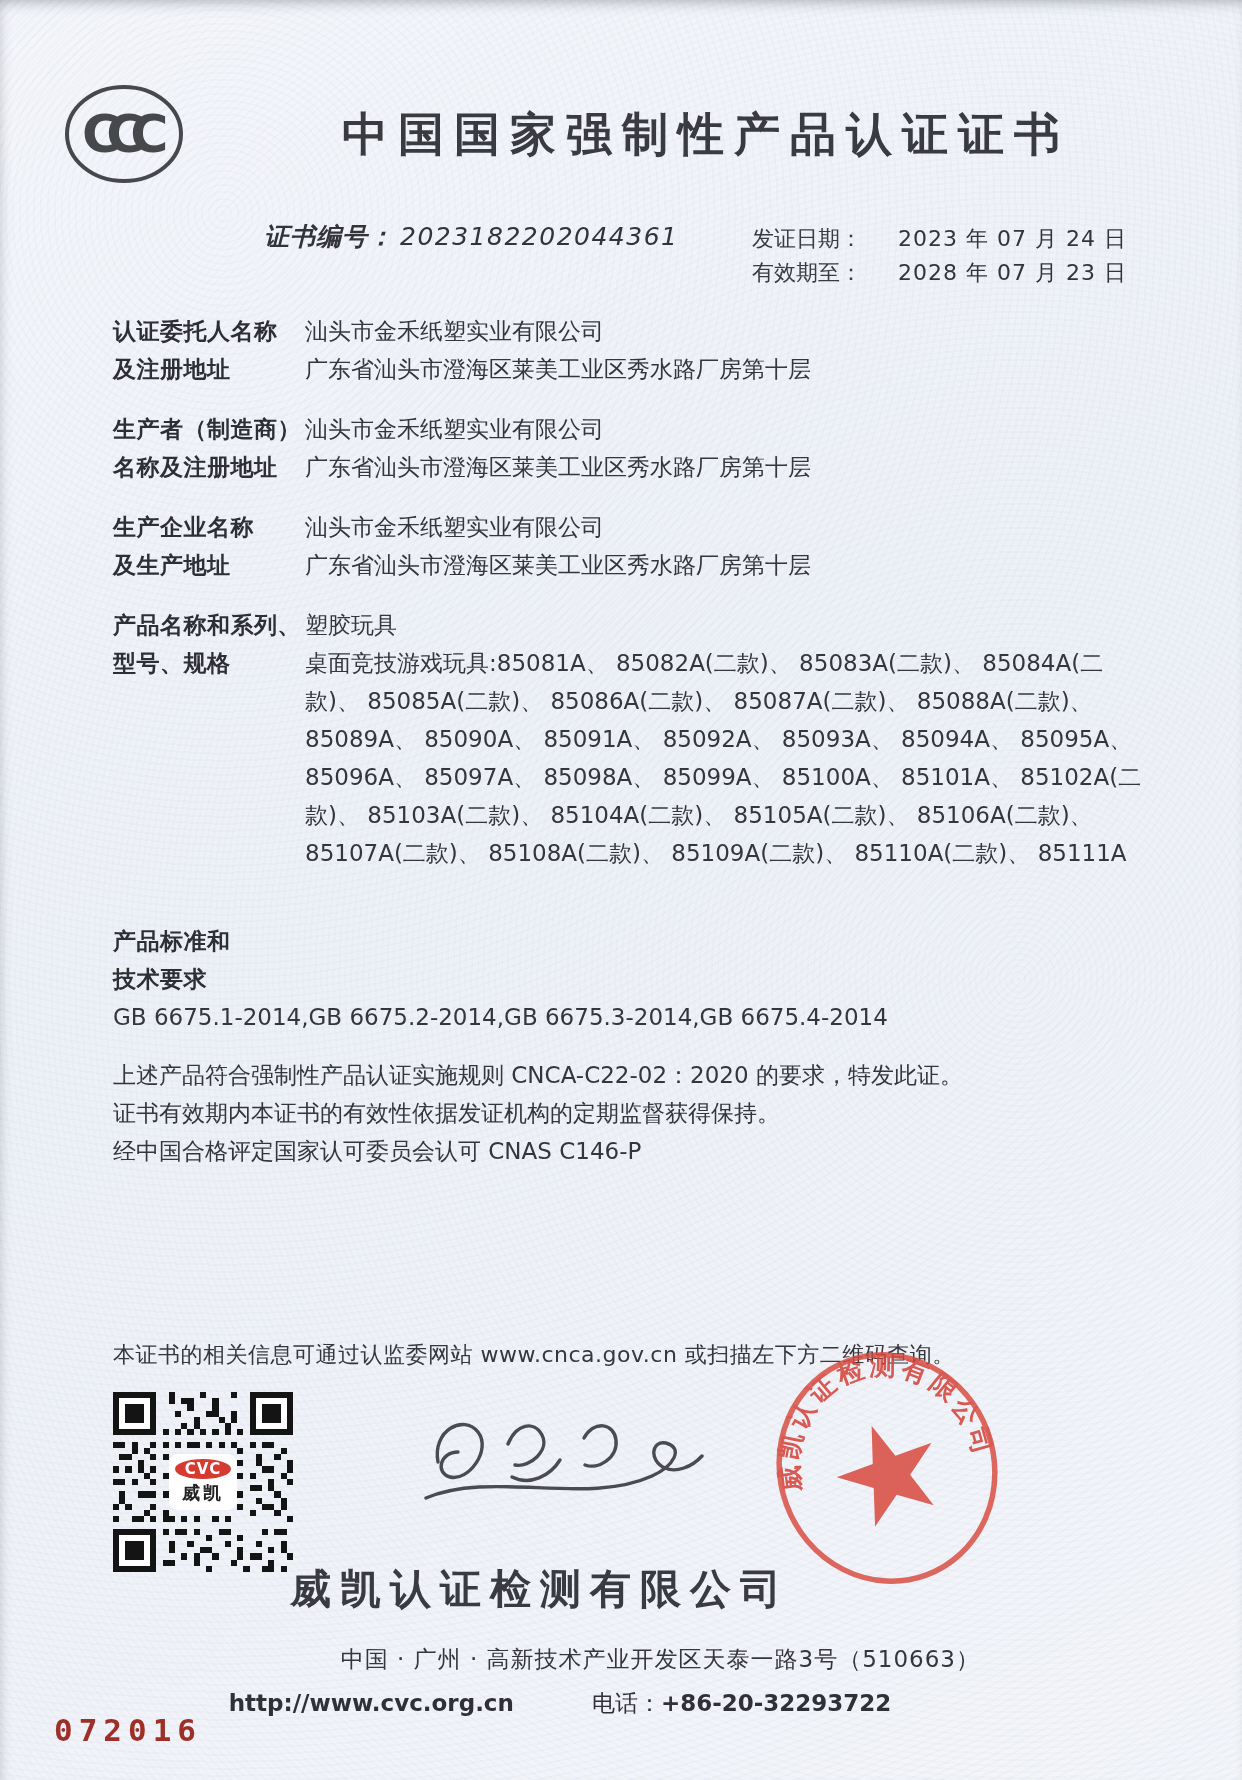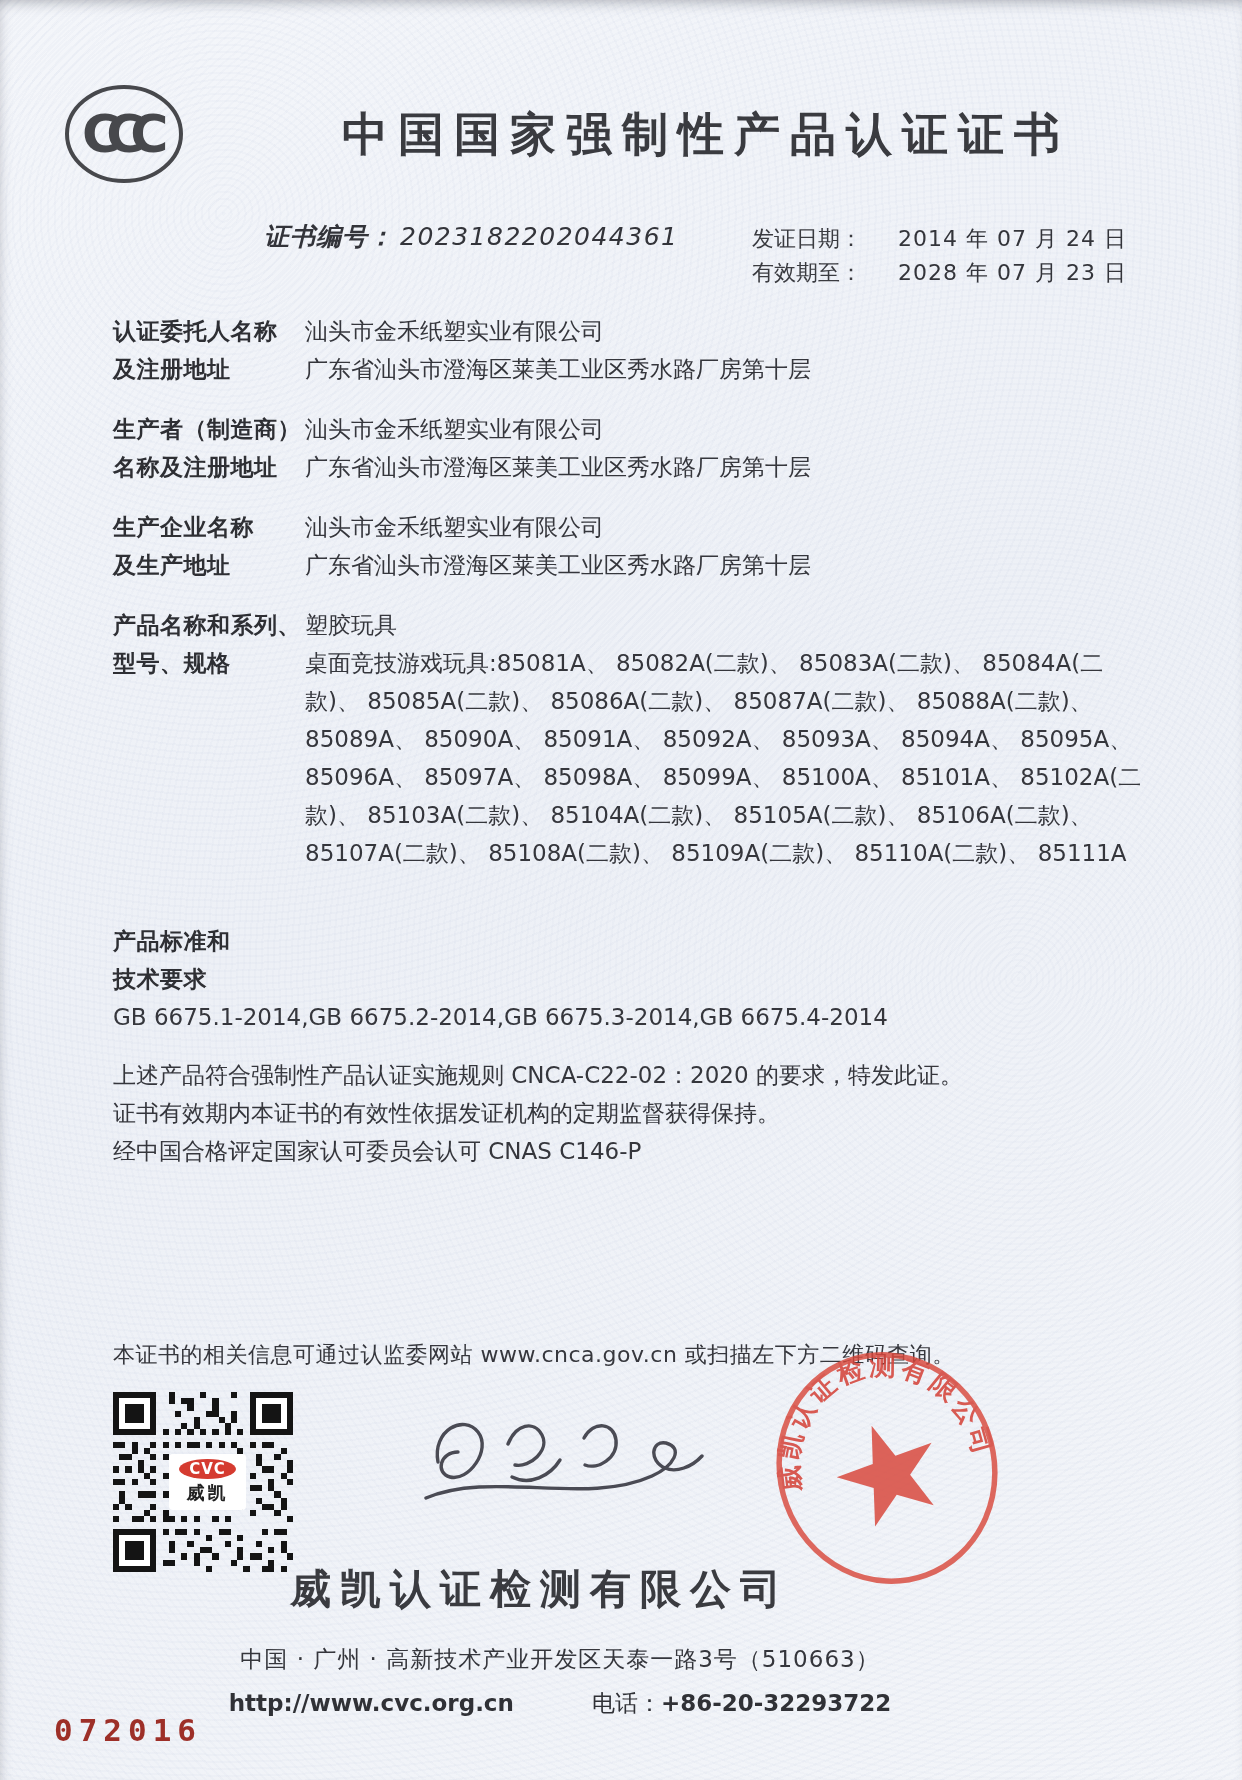--- a/index.html
+++ b/index.html
@@ -38,33 +38,33 @@
   .flabel{width:192px;font-weight:700;color:#2e2f34;flex:none;letter-spacing:0.5px;}
   .fvalue{flex:1;color:#35363c;}
   .fvalue .models{display:block;}
   
   .statements{position:absolute;top:1056px;left:113px;right:100px;font-size:23px;line-height:38px;color:#35363c;}
   
   .infoline{position:absolute;top:1340px;left:113px;font-size:22px;color:#36373d;letter-spacing:0.5px;}
   .qr-wrap{position:absolute;top:1392px;left:113px;width:180px;height:180px;}
   .qr-wrap svg{display:block;}
   .qr-logo{
-    position:absolute;left:56px;top:62px;width:77px;height:56px;background:#fff;
-    border-radius:4px;display:flex;flex-direction:column;align-items:center;justify-content:center;
+    position:absolute;left:56px;top:62px;width:68px;height:56px;background:#fff;
+    border-radius:9px;display:flex;flex-direction:column;align-items:center;justify-content:center;
   }
   .qr-logo .cvc{
     font-size:15px;font-weight:700;color:#fff;background:#d53b30;border-radius:50%;
     padding:2px 10px;line-height:16px;letter-spacing:1px;
   }
   .qr-logo .wk{font-size:18px;font-weight:700;color:#222;letter-spacing:3px;margin-top:2px;}
   .signature{position:absolute;top:1382px;left:408px;width:310px;height:170px;}
   .seal{position:absolute;top:1338px;left:762px;width:250px;height:260px;opacity:0.88;}
   .company{position:absolute;top:1562px;left:190px;width:700px;text-align:center;
     font-size:41px;font-weight:700;letter-spacing:9px;color:#3a3b40;}
-  .address{position:absolute;top:1644px;left:140px;width:840px;text-align:center;
+  .address{position:absolute;top:1644px;left:140px;width:840px;text-align:right;
     font-size:23px;color:#35363c;letter-spacing:1px;}
   .urlline{position:absolute;top:1688px;left:140px;width:840px;text-align:center;font-size:23px;font-weight:700;color:#303136;}
   .urlline .phone{margin-left:70px;font-weight:700;}
   .urlline .phlbl{font-weight:500;}
   .serial{position:absolute;top:1712px;left:54px;
     font-family:"DejaVu Sans Mono","Liberation Mono",monospace;
     font-size:31px;font-weight:600;color:#9d2f28;letter-spacing:6px;}
 </style>
 </head>
 <body>
@@ -81,21 +81,21 @@
     <div class="doc-title">中国国家强制性产品认证证书</div>
   </div>
 
   <div class="certno">
     <span class="lbl">证书编号：</span><span class="val">2023182202044361</span>
   </div>
 
   <div class="dates">
     <div class="drow">
       <span class="dlbl">发证日期：</span>
-      <span class="dval">2014 年 07 月 24 日</span>
+      <span class="dval">2023 年 07 月 24 日</span>
     </div>
     <div class="drow">
       <span class="dlbl">有效期至：</span>
       <span class="dval">2028 年 07 月 23 日</span>
     </div>
   </div>
 
   <div class="fields">
 
     <div class="frow">

